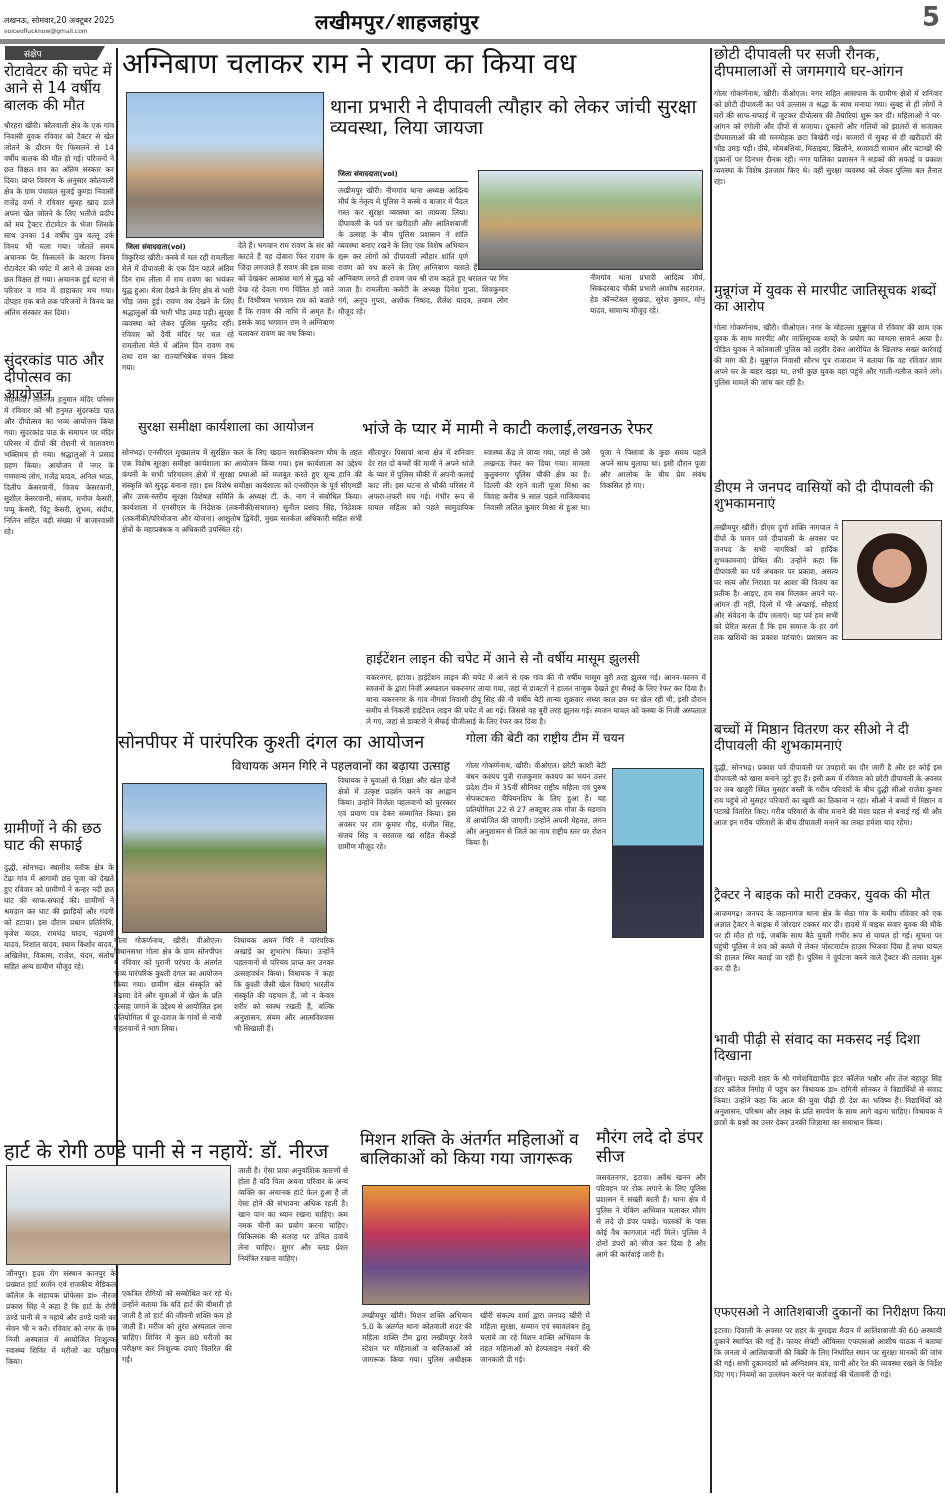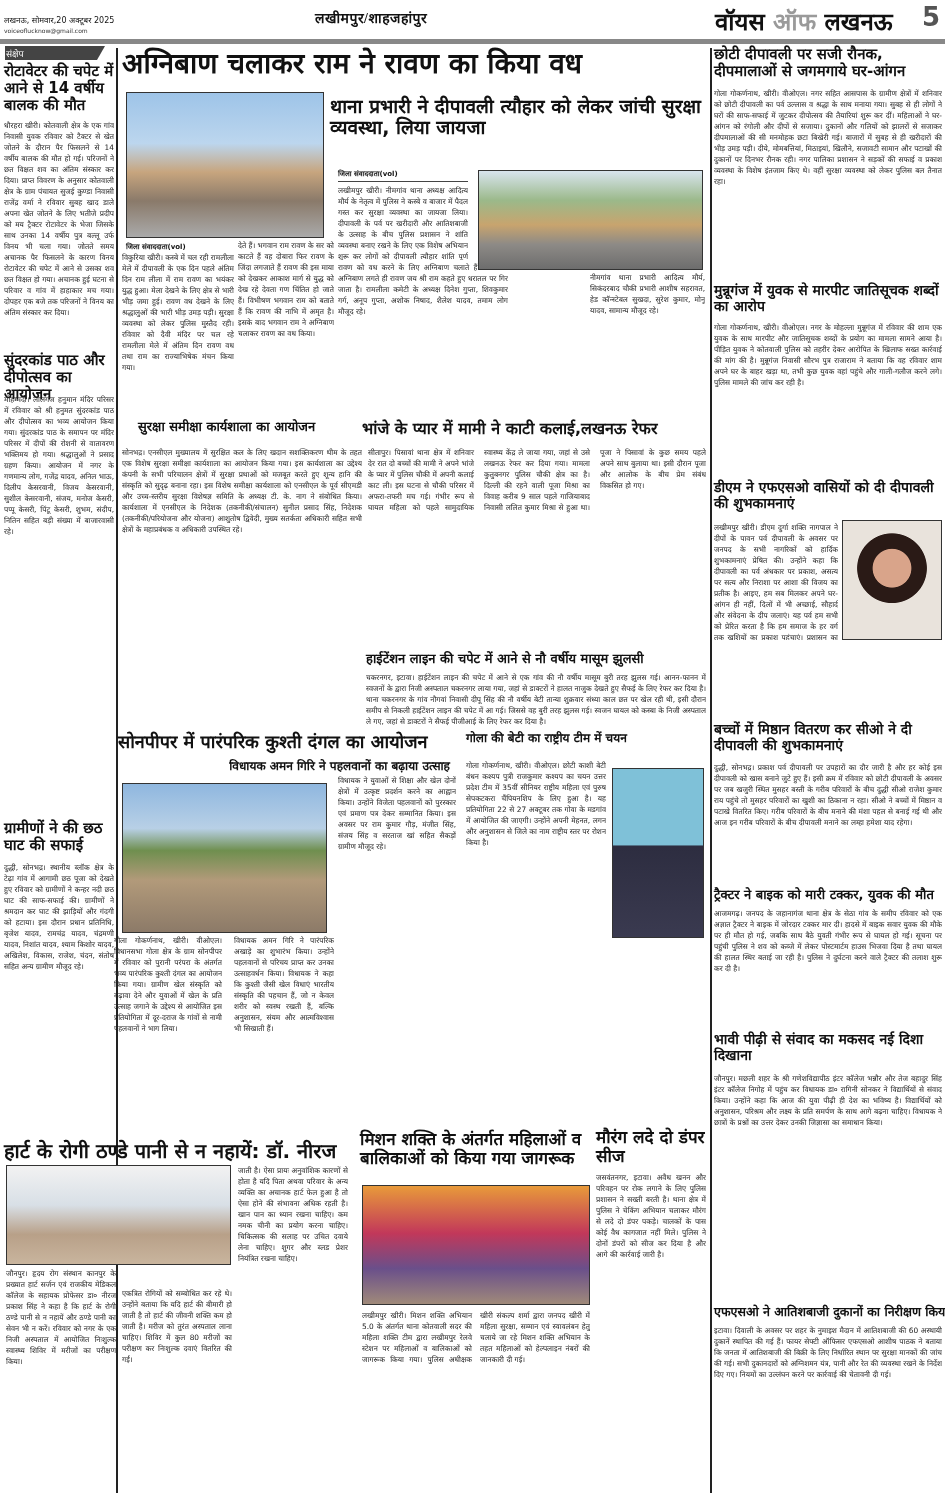--- a/index.html
+++ b/index.html
@@ -1,53 +1,48 @@
 <!DOCTYPE html>
 <html><head>
 <meta charset="utf-8">
 <style>
 *{box-sizing:border-box;margin:0;padding:0}
 body{width:945px;height:1500px;background:#fff;font-family:"DejaVu Sans",sans-serif;color:#111;position:relative;overflow:hidden}
 .abs{position:absolute}
 .masthead{left:0;top:0;width:945px;height:38px}
 .mh-date{left:4px;top:14px;font-size:8px}
 .mh-email{left:4px;top:27px;font-size:6px;color:#333}
-.mh-edition{left:315px;top:8px;font-size:14px;font-weight:bold;font-family:Liberation Serif, serif;letter-spacing:.5px}
+.mh-edition{left:315px;top:8px;font-size:20px;font-weight:bold;font-family:Liberation Mono, monospace;letter-spacing:.5px}
 .mh-brand{left:715px;top:4px;font-size:24px;font-weight:bold}
 .mh-brand .grey{color:#9a9a9a}
 .mh-page{left:922px;top:2px;font-size:26px;font-weight:bold;color:#555}
 .rule{left:0;top:39px;width:945px;height:5px;background:#888}
 .vrule{width:2px;background:#222}
-.hl{font-weight:bold;line-height:1.12;color:#111;font-family:"DejaVu Sans",sans-serif}
-.hl-light{font-weight:bold}
+.hl{font-weight:normal;line-height:1.12;color:#111;font-family:"DejaVu Sans",sans-serif}
+.hl-light{font-weight:normal}
 .body{font-size:7.4px;line-height:11px;color:#222;text-align:justify;overflow:hidden}
 .byline{font-size:7px;font-weight:bold;border-bottom:1px solid #444;padding-bottom:3px}
 .photo{border:1px solid #333;overflow:hidden}
 .ph-rally{background:linear-gradient(180deg,#9ec4e8 0%,#bcd6ee 35%,#c7a57e 55%,#8a7a6a 75%,#aaa 100%)}
 .ph-police{background:linear-gradient(180deg,#d8e4ee 0%,#9bb98a 30%,#c8a46e 55%,#8d8a86 75%,#6d6d6d 100%)}
 .ph-dm{background:radial-gradient(circle at 50% 40%,#d9a48a 0 22%,#2a1a16 23% 40%,#e9e3dc 41%),#eee}
 .ph-dangal{background:linear-gradient(180deg,#8fb7df 0%,#b8d0e6 30%,#6f8f4f 45%,#b29a7a 65%,#8c7a68 100%)}
 .ph-girl{background:linear-gradient(180deg,#7fc1d8 0%,#7fc1d8 45%,#2d2d40 46%,#3a3a50 100%)}
 .ph-heart{background:linear-gradient(180deg,#f2f2f2 0%,#d8dfe6 40%,#b8a088 70%,#c9b59e 100%)}
 .ph-mission{background:linear-gradient(180deg,#e89a3a 0%,#c2385a 40%,#6a4f8a 70%,#a08a7a 100%)}
-.sankshep{left:5px;top:46px;width:100px;height:14px;background:#444;color:#fff;font-size:9px;padding:1px 1px;clip-path:polygon(0 0,100% 0,92% 100%,0 100%)}
+.sankshep{left:5px;top:46px;width:100px;height:14px;background:#444;color:#fff;font-size:9px;padding:1px 19px;clip-path:polygon(0 0,100% 0,92% 100%,0 100%)}
 .caption{font-size:7px}
 </style>
 </head>
 <body>
 
 <div class="abs masthead">
   <div class="abs mh-date">लखनऊ, सोमवार,20 अक्टूबर 2025</div>
   <div class="abs mh-email">voiceoflucknow@gmail.com</div>
   <div class="abs mh-edition">लखीमपुर/शाहजहांपुर</div>
-  <div class="abs mh-brand">
-    <span>वॉयस</span>
-    <span class="grey">ऑफ</span>
-    <span>लखनऊ</span>
-  </div>
   <div class="abs mh-page">5</div>
 </div>
 <div class="abs rule"></div>
 
 <div class="abs vrule" style="left:116px;top:48px;height:1445px"></div>
 <div class="abs vrule" style="left:710px;top:48px;height:1445px"></div>
 
 <div class="abs sankshep">संक्षेप</div>
 <div class="abs hl" style="left:4px;top:63px;width:110px;font-size:15px">रोटावेटर की चपेट में आने से 14 वर्षीय बालक की मौत</div>
 <div class="abs body" style="left:4px;top:120px;width:110px;height:230px">धौरहरा खीरी। कोतवाली क्षेत्र के एक गांव निवासी युवक रविवार को टैक्टर से खेत जोतने के दौरान पैर फिसलने से 14 वर्षीय बालक की मौत हो गई। परिजनों ने छत विक्षत शव का अंतिम संस्कार कर दिया। प्राप्त विवरण के अनुसार कोतवाली क्षेत्र के ग्राम पंचायत सुजई कुण्डा निवासी राजेंद्र वर्मा ने रविवार सुबह खाद डाले अपना खेत जोतने के लिए भतीजे प्रदीप को मय ट्रैक्टर रोटावेटर के भेजा जिसके साथ उनका 14 वर्षीय पुत्र बल्लू उर्फ विनय भी चला गया। जोतते समय अचानक पैर फिसलने के कारण विनय रोटावेटर की चपेट में आने से उसका शव छत विक्षत हो गया। अचानक हुई घटना से परिवार व गांव में हाहाकार मच गया। दोपहर एक बजे तक परिजनों ने विनय का अंतिम संस्कार कर दिया।</div>
@@ -101,21 +96,21 @@
 <div class="abs hl hl-light" style="left:360px;top:1130px;width:230px;font-size:17px">मिशन शक्ति के अंतर्गत महिलाओं व बालिकाओं को किया गया जागरूक</div>
 <div class="abs photo ph-mission" style="left:362px;top:1185px;width:228px;height:120px"></div>
 <div class="abs body" style="left:362px;top:1310px;width:228px;height:185px;column-count:2;column-gap:8px">लखीमपुर खीरी। मिशन शक्ति अभियान 5.0 के अंतर्गत थाना कोतवाली सदर की महिला शक्ति टीम द्वारा लखीमपुर रेलवे स्टेशन पर महिलाओं व बालिकाओं को जागरूक किया गया। पुलिस अधीक्षक खीरी संकल्प शर्मा द्वारा जनपद खीरी में महिला सुरक्षा, सम्मान एवं स्वावलंबन हेतु चलाये जा रहे मिशन शक्ति अभियान के तहत महिलाओं को हेल्पलाइन नंबरों की जानकारी दी गई।</div>
 
 <div class="abs hl hl-light" style="left:714px;top:46px;width:228px;font-size:15px">छोटी दीपावली पर सजी रौनक, दीपमालाओं से जगमगाये घर-आंगन</div>
 <div class="abs body" style="left:714px;top:88px;width:228px;height:192px">गोला गोकर्णनाथ, खीरी। वीओएल। नगर सहित आसपास के ग्रामीण क्षेत्रों में शनिवार को छोटी दीपावली का पर्व उल्लास व श्रद्धा के साथ मनाया गया। सुबह से ही लोगों ने घरों की साफ-सफाई में जुटकर दीपोत्सव की तैयारियां शुरू कर दीं। महिलाओं ने घर-आंगन को रंगोली और दीपों से सजाया। दुकानों और गलियों को झालरों से सजाकर दीपमालाओं की सी मनमोहक छटा बिखेरी गई। बाजारों में सुबह से ही खरीदारों की भीड़ उमड़ पड़ी। दीये, मोमबत्तियां, मिठाइयां, खिलौने, सजावटी सामान और पटाखों की दुकानों पर दिनभर रौनक रही। नगर पालिका प्रशासन ने सड़कों की सफाई व प्रकाश व्यवस्था के विशेष इंतजाम किए थे। वहीं सुरक्षा व्यवस्था को लेकर पुलिस बल तैनात रहा।</div>
 
 <div class="abs hl" style="left:714px;top:283px;width:228px;font-size:14px">मुन्नूगंज में युवक से मारपीट जातिसूचक शब्दों का आरोप</div>
 <div class="abs body" style="left:714px;top:322px;width:228px;height:155px">गोला गोकर्णनाथ, खीरी। वीओएल। नगर के मोहल्ला मुन्नूगंज में रविवार की शाम एक युवक के साथ मारपीट और जातिसूचक शब्दों के प्रयोग का मामला सामने आया है। पीड़ित युवक ने कोतवाली पुलिस को तहरीर देकर आरोपित के खिलाफ सख्त कार्रवाई की मांग की है। मुन्नूगंज निवासी सौरभ पुत्र राजाराम ने बताया कि वह रविवार शाम अपने घर के बाहर खड़ा था, तभी कुछ युवक वहां पहुंचे और गाली-गलौज करने लगे। पुलिस मामले की जांच कर रही है।</div>
 
-<div class="abs hl" style="left:714px;top:480px;width:228px;font-size:14px">डीएम ने एफएसओ वासियों को दी दीपावली की शुभकामनाएं</div>
+<div class="abs hl" style="left:714px;top:480px;width:228px;font-size:14px">डीएम ने जनपद वासियों को दी दीपावली की शुभकामनाएं</div>
 <div class="abs photo ph-dm" style="left:842px;top:520px;width:100px;height:120px"></div>
 <div class="abs body" style="left:714px;top:522px;width:124px;height:118px">लखीमपुर खीरी। डीएम दुर्गा शक्ति नागपाल ने दीपों के पावन पर्व दीपावली के अवसर पर जनपद के सभी नागरिकों को हार्दिक शुभकामनाएं प्रेषित की। उन्होंने कहा कि दीपावली का पर्व अंधकार पर प्रकाश, असत्य पर सत्य और निराशा पर आशा की विजय का प्रतीक है। आइए, हम सब मिलकर अपने घर-आंगन ही नहीं, दिलों में भी अच्छाई, सौहार्द और संवेदना के दीप जलाएं। यह पर्व हम सभी को प्रेरित करता है कि हम समाज के हर वर्ग तक खुशियों का प्रकाश पहुंचाएं। प्रशासन का प्रयास है कि शासन की प्रत्येक योजना का लाभ अंतिम व्यक्ति तक पहुंचे।</div>
 
 <div class="abs hl" style="left:714px;top:722px;width:228px;font-size:14px">बच्चों में मिष्ठान वितरण कर सीओ ने दी दीपावली की शुभकामनाएं</div>
 <div class="abs body" style="left:714px;top:762px;width:228px;height:120px">दुद्धी, सोनभद्र। प्रकाश पर्व दीपावली पर उपहारों का दौर जारी है और हर कोई इस दीपावली को खास बनाने जुटे हुए हैं। इसी क्रम में रविवार को छोटी दीपावली के अवसर पर जब खजुरी स्थित मुसहर बस्ती के गरीब परिवारों के बीच दुद्धी सीओ राजेश कुमार राय पहुंचे तो मुसहर परिवारों का खुशी का ठिकाना न रहा। सीओ ने बच्चों में मिष्ठान व पटाखे वितरित किए। गरीब परिवारों के बीच मनाने की मंशा पहल से बनाई गई थी और आज इन गरीब परिवारों के बीच दीपावली मनाने का लम्हा हमेशा याद रहेगा।</div>
 
 <div class="abs hl" style="left:714px;top:888px;width:228px;font-size:13px">ट्रैक्टर ने बाइक को मारी टक्कर, युवक की मौत</div>
 <div class="abs body" style="left:714px;top:908px;width:228px;height:115px">आजमगढ़। जनपद के जहानागंज थाना क्षेत्र के सेठा गांव के समीप रविवार को एक अज्ञात ट्रैक्टर ने बाइक में जोरदार टक्कर मार दी। हादसे में बाइक सवार युवक की मौके पर ही मौत हो गई, जबकि साथ बैठे युवती गंभीर रूप से घायल हो गई। सूचना पर पहुंची पुलिस ने शव को कब्जे में लेकर पोस्टमार्टम हाउस भिजवा दिया है तथा घायल की हालत स्थिर बताई जा रही है। पुलिस ने दुर्घटना करने वाले ट्रैक्टर की तलाश शुरू कर दी है।</div>
 
 <div class="abs hl" style="left:714px;top:1032px;width:228px;font-size:14px">भावी पीढ़ी से संवाद का मकसद नई दिशा दिखाना</div>

